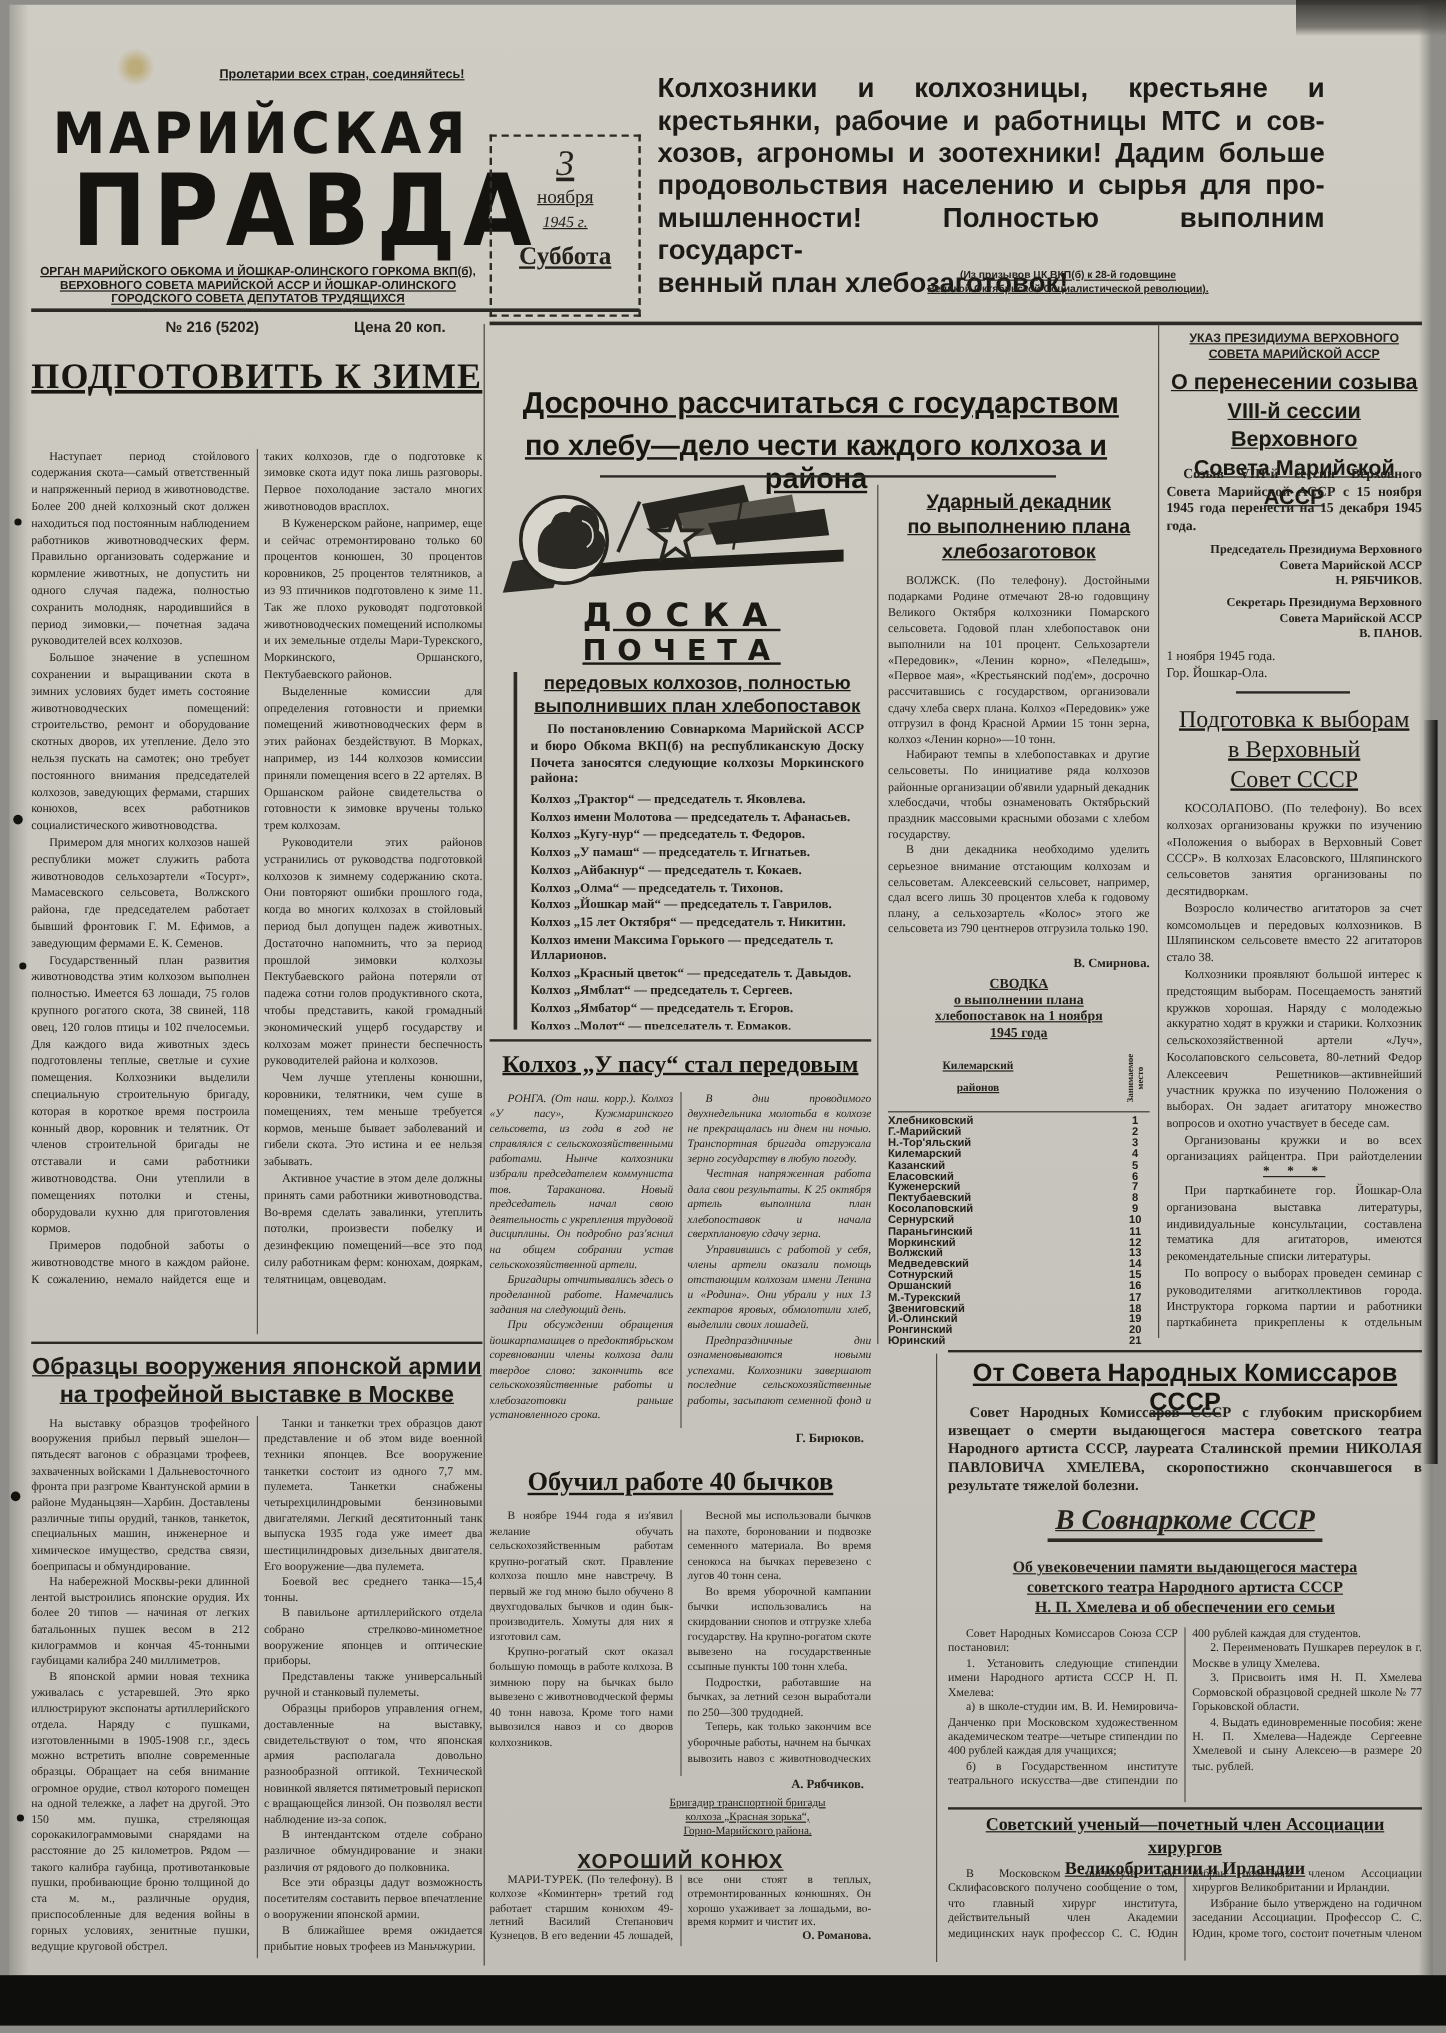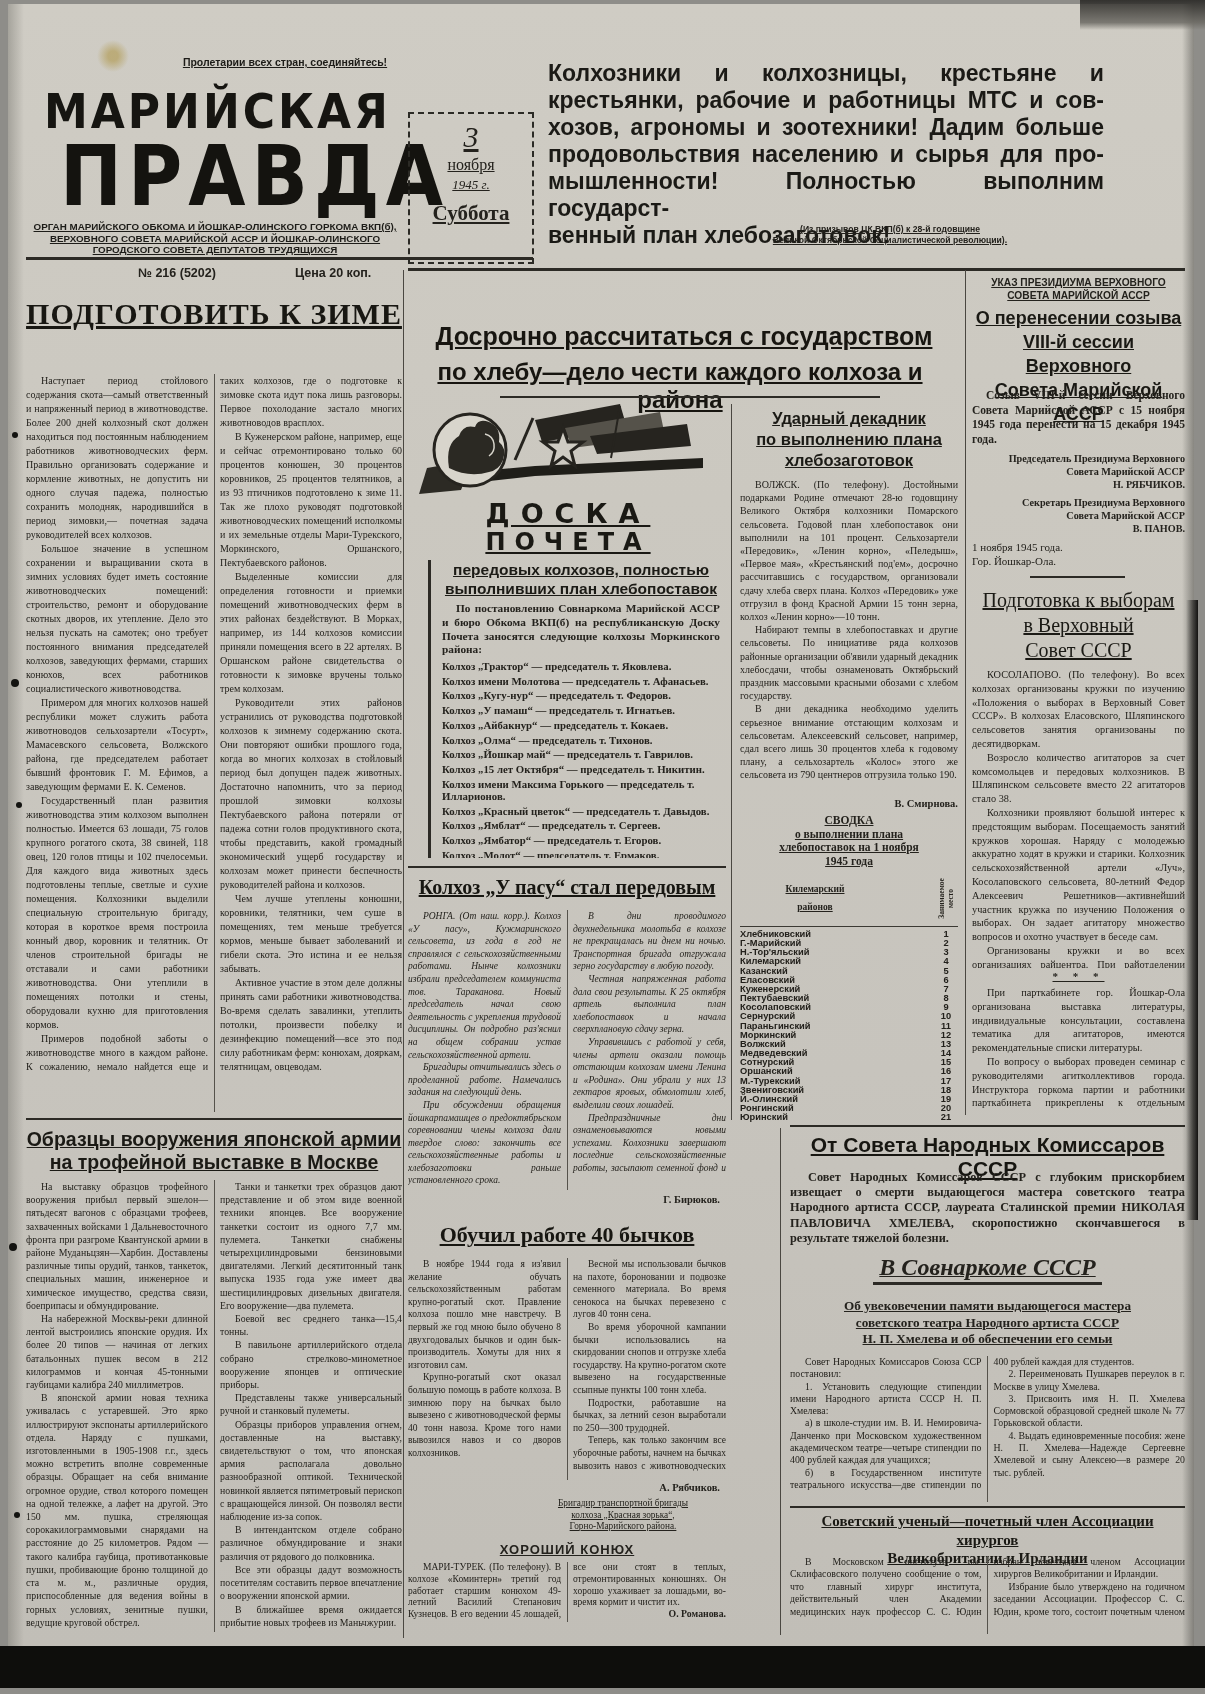--- a/index.html
+++ b/index.html
@@ -184,21 +184,21 @@
       <p>Подростки, работавшие на бычках, за летний сезон выработали по 250—300 трудодней.</p>
       <p>Теперь, как только закончим все уборочные работы, начнем на бычках вывозить навоз с животноводческих ферм, а также будем подвозить корм к конюшне.</p>
     </div>
   <div class="abs b rgt" style="left:540px;top:1482px;width:180px;font-size:10.5px;">А. Рябчиков.</div>
   <div class="abs ctr" style="left:520px;top:1498px;width:206px;font-size:9.3px;line-height:11.5px;">
       <div>Бригадир транспортной бригады</div>
       <div>колхоза „Красная зорька“,</div>
       <div>Горно-Марийского района.</div>
     </div>
 
-  <div class="abs sans b ctr" style="left:408px;top:1542px;width:318px;font-size:13px;letter-spacing:1px;">ХОРОШИЙ КОНЮХ</div>
+  <div class="abs sans b ctr" style="left:408px;top:1542px;width:318px;font-size:17px;letter-spacing:1px;">ХОРОШИЙ КОНЮХ</div>
   <div class="abs jst clip body10 cols2" style="left:408px;top:1562px;width:318px;height:60px;font-size:9.5px;line-height:11.8px;">
       <p>МАРИ-ТУРЕК. (По телефону). В колхозе «Коминтерн» третий год работает старшим конюхом 49-летний Василий Степанович Кузнецов. В его ведении 45 лошадей, все они стоят в теплых, отремонтированных конюшнях. Он хорошо ухаживает за лошадьми, во-время кормит и чистит их.</p>
     </div>
   <div class="abs b rgt" style="left:590px;top:1608px;width:136px;font-size:9.8px;">О. Романова.</div>
 
   <div class="abs sans b ctr" style="left:740px;top:408px;width:218px;font-size:16.5px;line-height:21px;color:#1b1a15;">
       <div>Ударный декадник</div>
       <div>по выполнению плана</div>
       <div>хлебозаготовок</div>
     </div>

